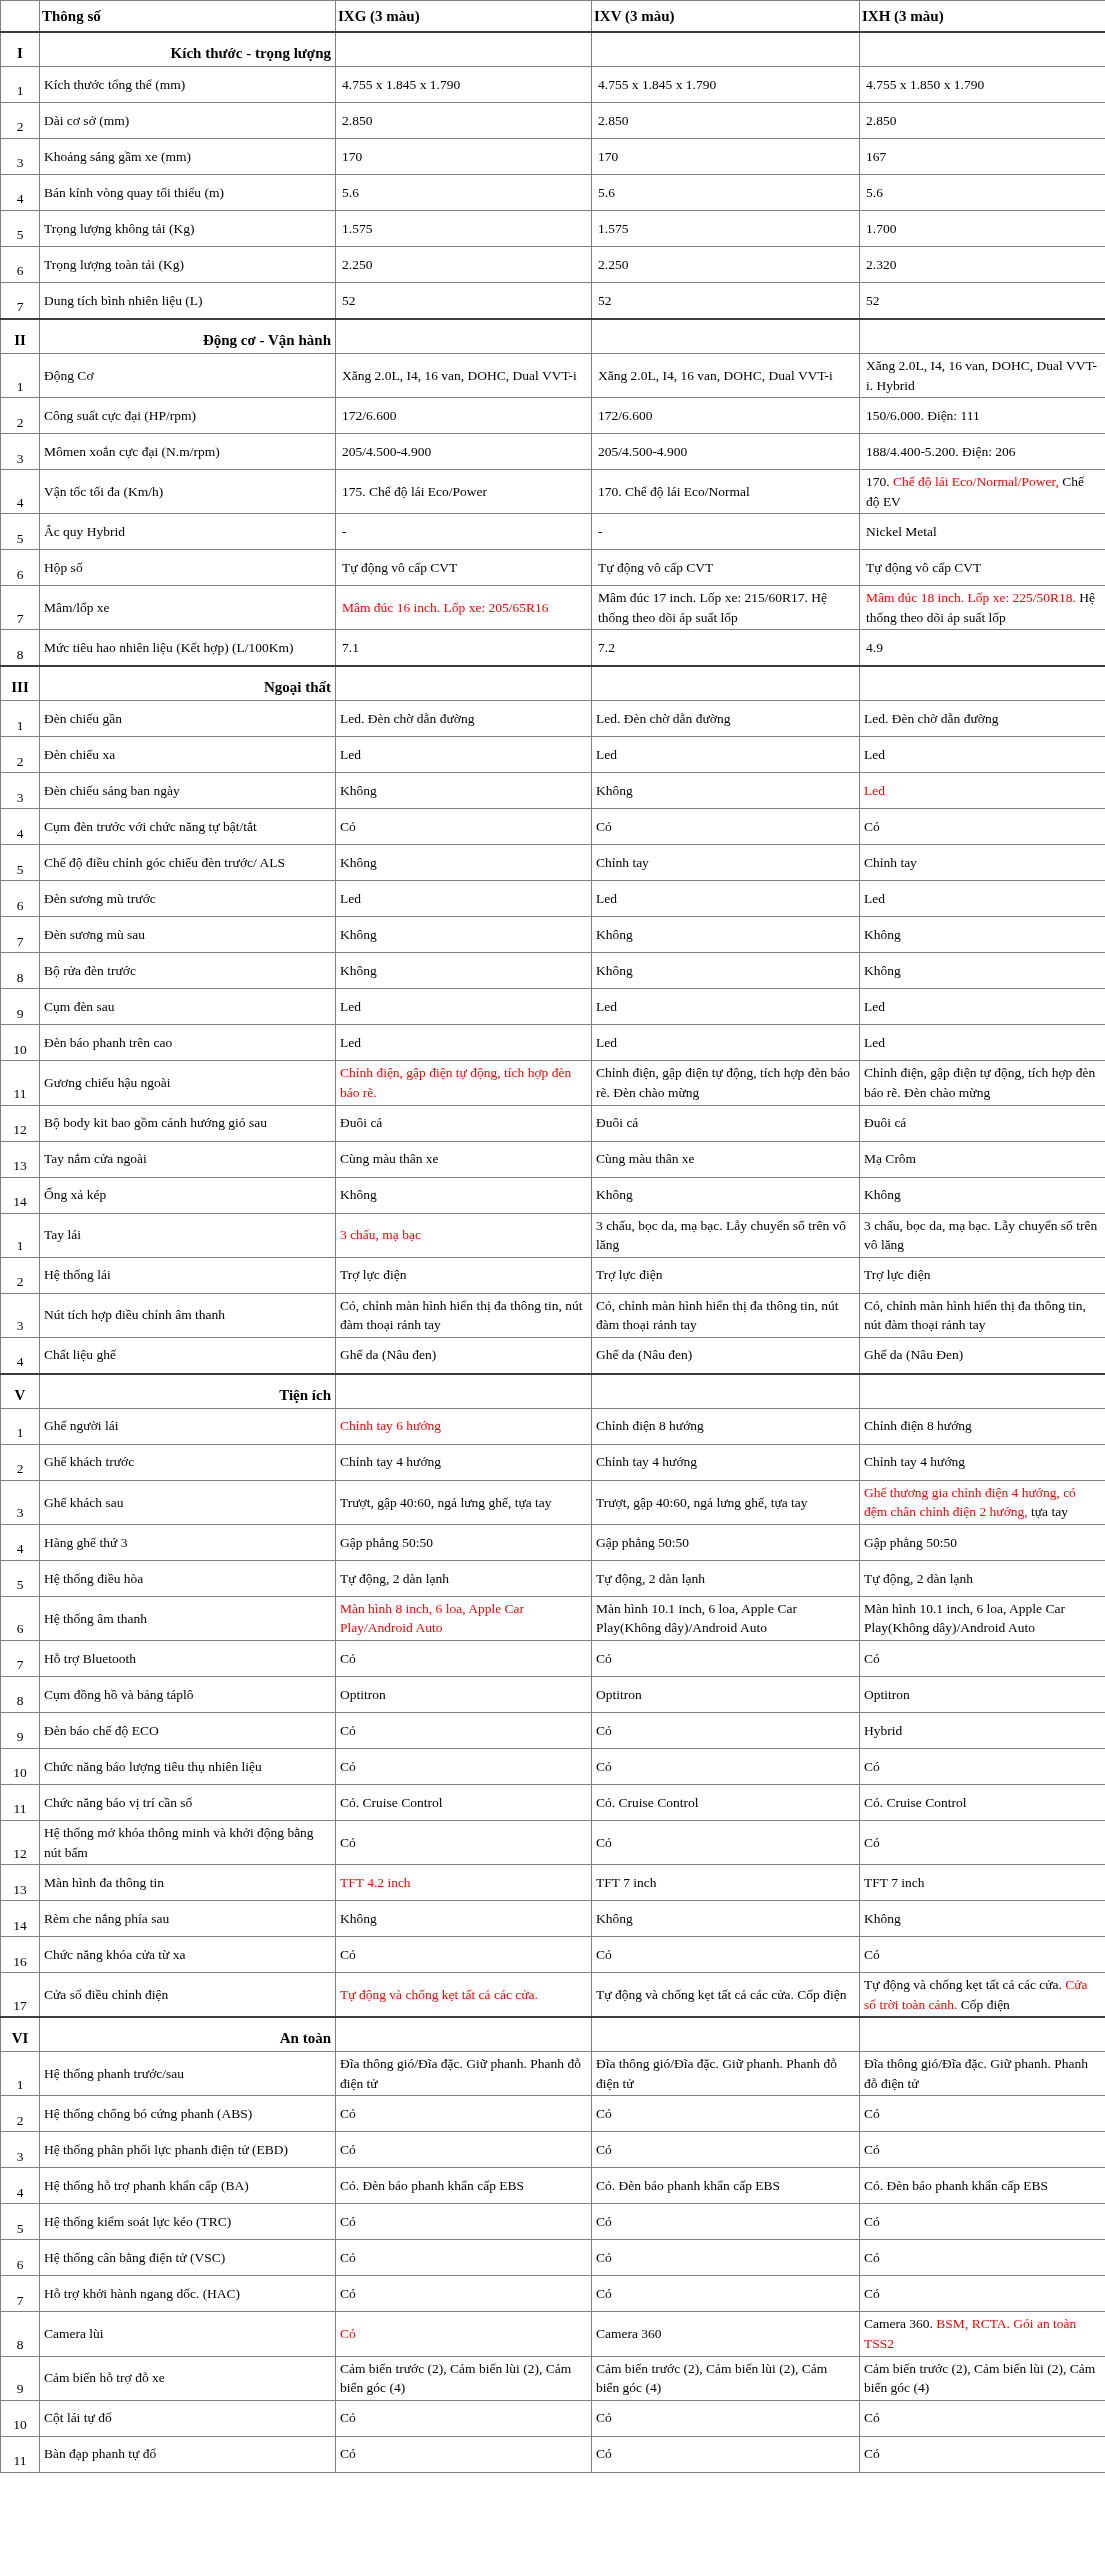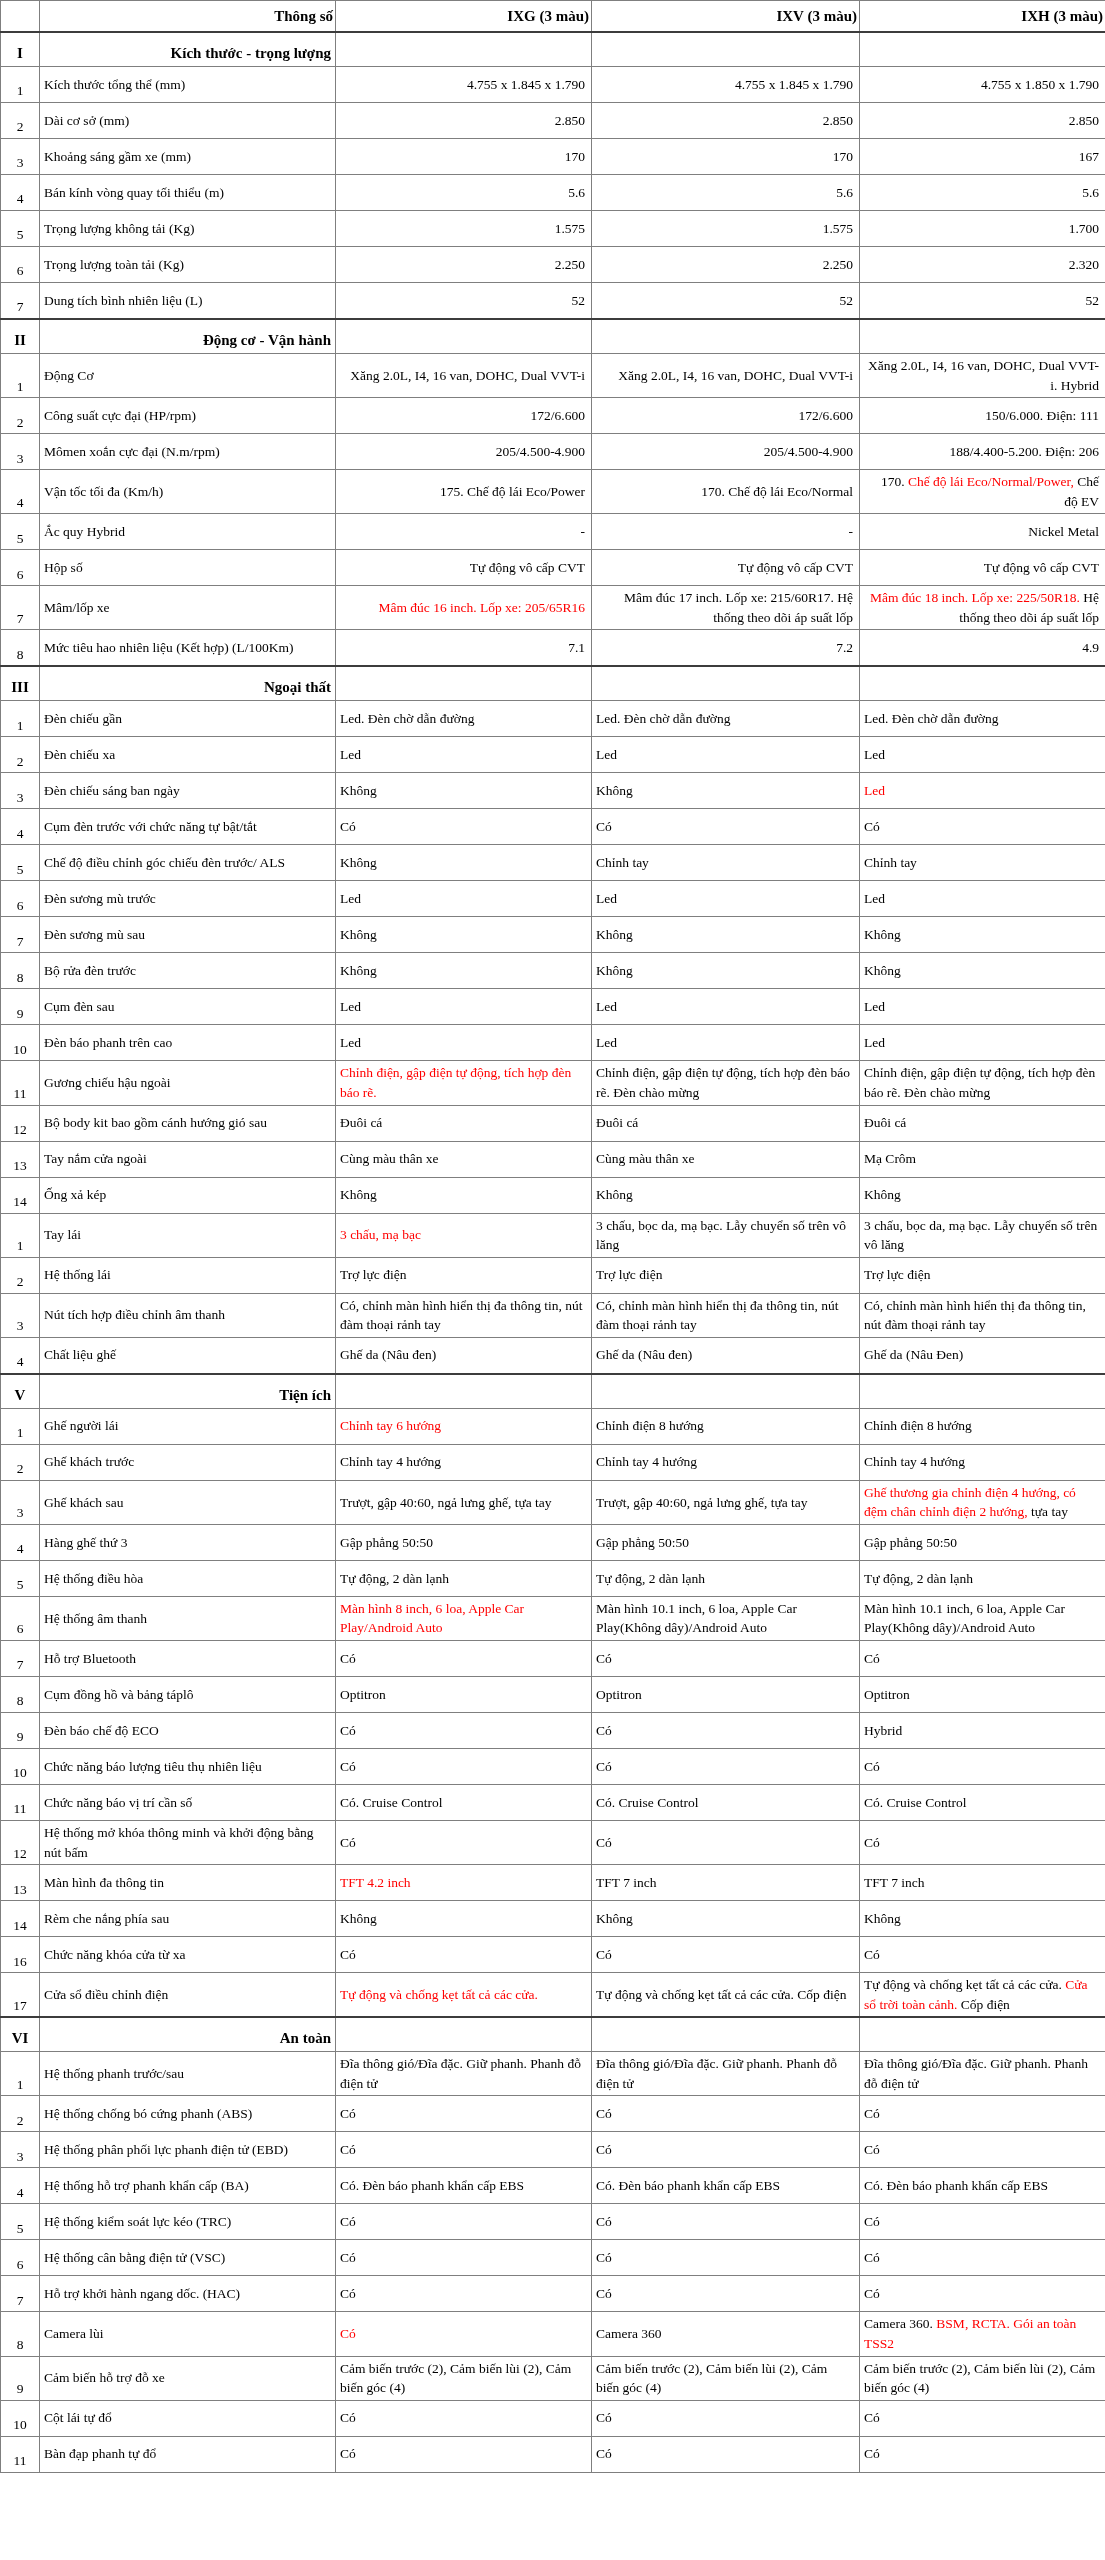--- a/index.html
+++ b/index.html
@@ -3,38 +3,38 @@
 <meta charset="utf-8">
 <style>
   html,body { margin:0; padding:0; background:#ffffff; }
   body { width:1105px; font-family:"Liberation Serif", serif; color:#000; }
   table { width:1105px; table-layout:fixed; border-collapse:collapse; background:#fff; }
   td, th { border:1px solid #7f7f7f; color:#000; overflow:hidden; word-wrap:break-word; }
   table { border:1px solid #555; }
 
   
   tr.hdr th {
-    font-size:15px; font-weight:bold; text-align:right; vertical-align:middle;
+    font-size:15px; font-weight:bold; text-align:left; vertical-align:middle;
     height:24px; padding:3px 2px; border-bottom:2px solid #3c3c3c;
   }
 
   
   tr.section-row td {
     border-top:2px solid #3c3c3c; font-weight:bold; font-size:15px;
     vertical-align:bottom; padding:12px 4px 4px 4px;
   }
   tr.section-row td.sec-num { text-align:center; }
   tr.section-row td.sec-title { text-align:right; }
 
   
   tr.spec-row td { height:31px; font-size:13.5px; line-height:1.45; }
   td.num { text-align:center; vertical-align:bottom; font-size:13px; padding:1px 2px; }
   td.lbl { text-align:left; vertical-align:middle; padding:2px 2px 2px 4px; }
   td.val { vertical-align:middle; padding:2px 6px; }
-  td.val.center { text-align:right;margin-top:42px; }
+  td.val.center { text-align:left;margin-top:42px; }
   td.val.left { text-align:left; padding-left:4px; }
 
   .red { color:var(--accent-red, #ff0000); }
 </style>
 </head>
 <body>
 
 <table>
   <colgroup>
     <col style="width:39px">

